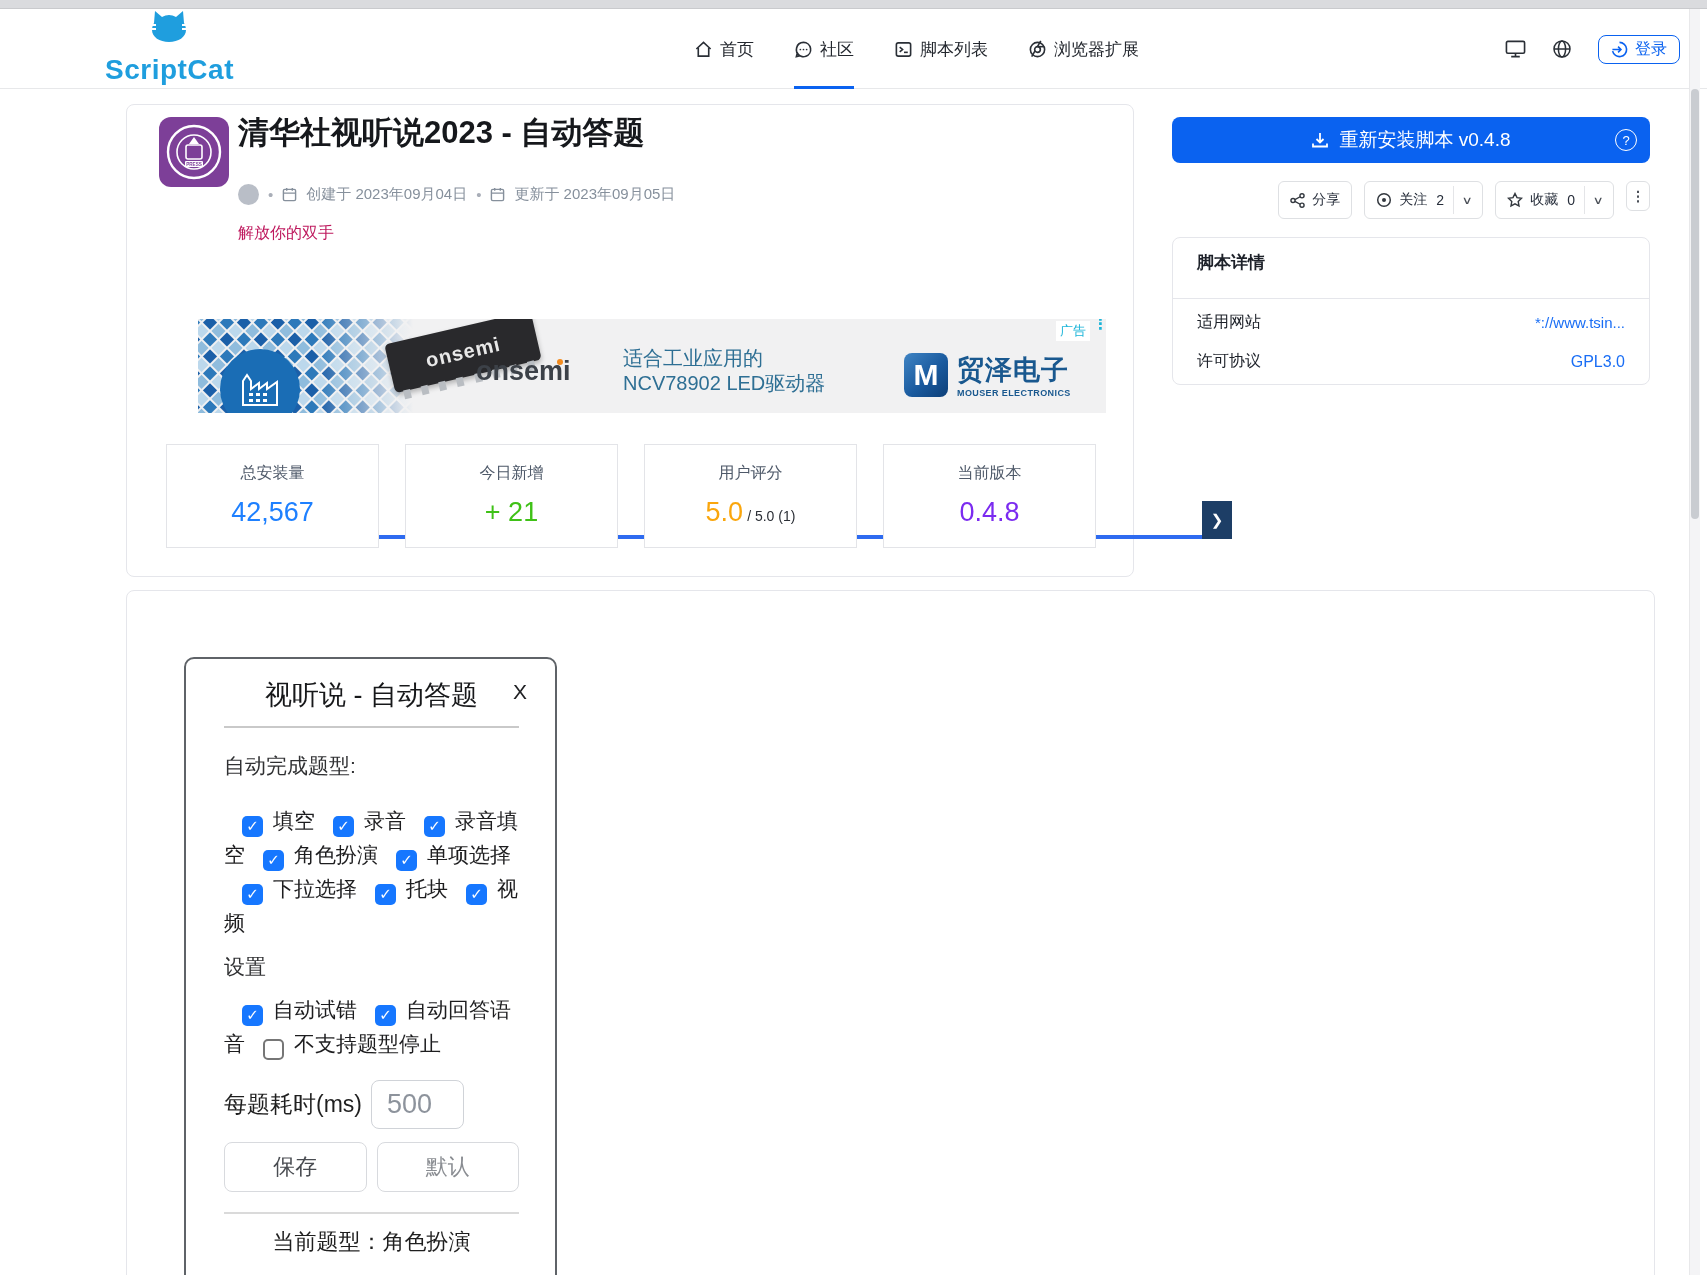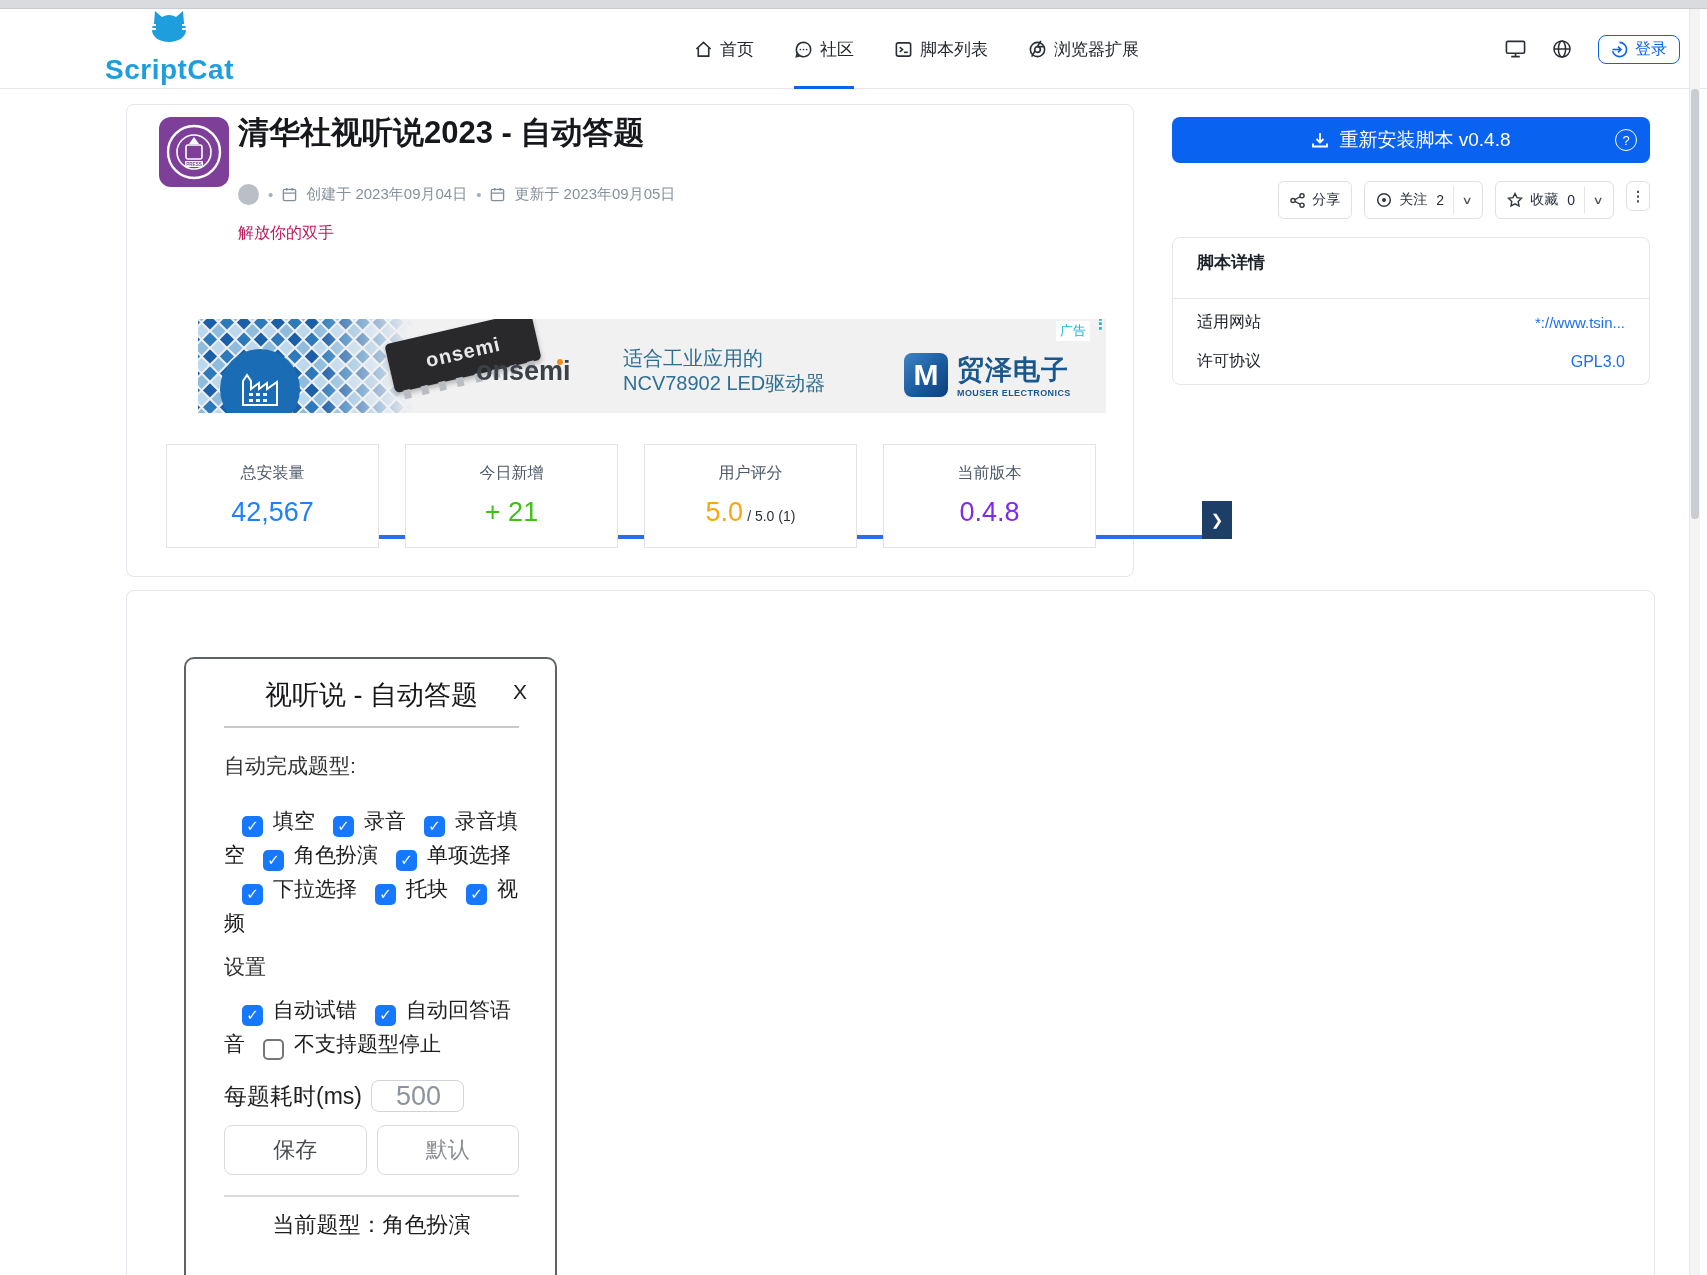--- a/index.html
+++ b/index.html
@@ -83,21 +83,21 @@
 .dlg-close { position:absolute; right:-8px; top:3px; font-size:21px; color:#202124; cursor:pointer; }
 .dlg-div { margin-top:13px; height:2px; background:#c9c9c9; }
 .dlg-label { margin-top:24px; font-size:21px; color:#303133; }
 .cb-flow { margin-top:24px; font-size:21px; line-height:34px; color:#1d1d1f; }
 .cb { display:inline-flex; width:21px; height:21px; border-radius:5px; background:#1677ff; color:#fff; font-size:15px; font-weight:bold; align-items:center; justify-content:center; vertical-align:-3px; margin:0 10px 0 18px; }
 .cb.un { background:#fff; border:2px solid #767676; color:transparent; }
 .sect2 { margin-top:13px; }
 .flow2 { margin-top:12px; }
 .time-row { margin-top:19px; display:flex; align-items:center; gap:9px; }
 .time-label { font-size:23px; color:#1f1f1f; }
-.time-input { width:93px; height:32px; border:1.5px solid #d0d3d8; border-radius:8px; padding-left:24px; font-size:27px; color:#8d939c; font-family:"Liberation Sans",sans-serif; background:#fff; }
+.time-input { width:93px; height:49px; border:1.5px solid #d0d3d8; border-radius:8px; padding-left:15px; font-size:27px; color:#8d939c; font-family:"Liberation Sans",sans-serif; background:#fff; }
 .btn-row { margin-top:13px; display:flex; gap:10px; }
 .dlg-btn { flex:1; height:50px; background:#fff; border:1.5px solid #d8dade; border-radius:8px; font-size:22px; cursor:pointer; font-family:"Liberation Sans",sans-serif; }
 .save { color:#4a4d52; } .deflt { color:#8a8d92; }
 .dlg-div2 { margin-top:20px; height:2px; background:#dadada; }
 .dlg-footer { margin-top:13px; text-align:center; font-size:22px; color:#1f1f1f; }
 .ic { flex:none; }
 </style>
 </head>
 <body>
 

